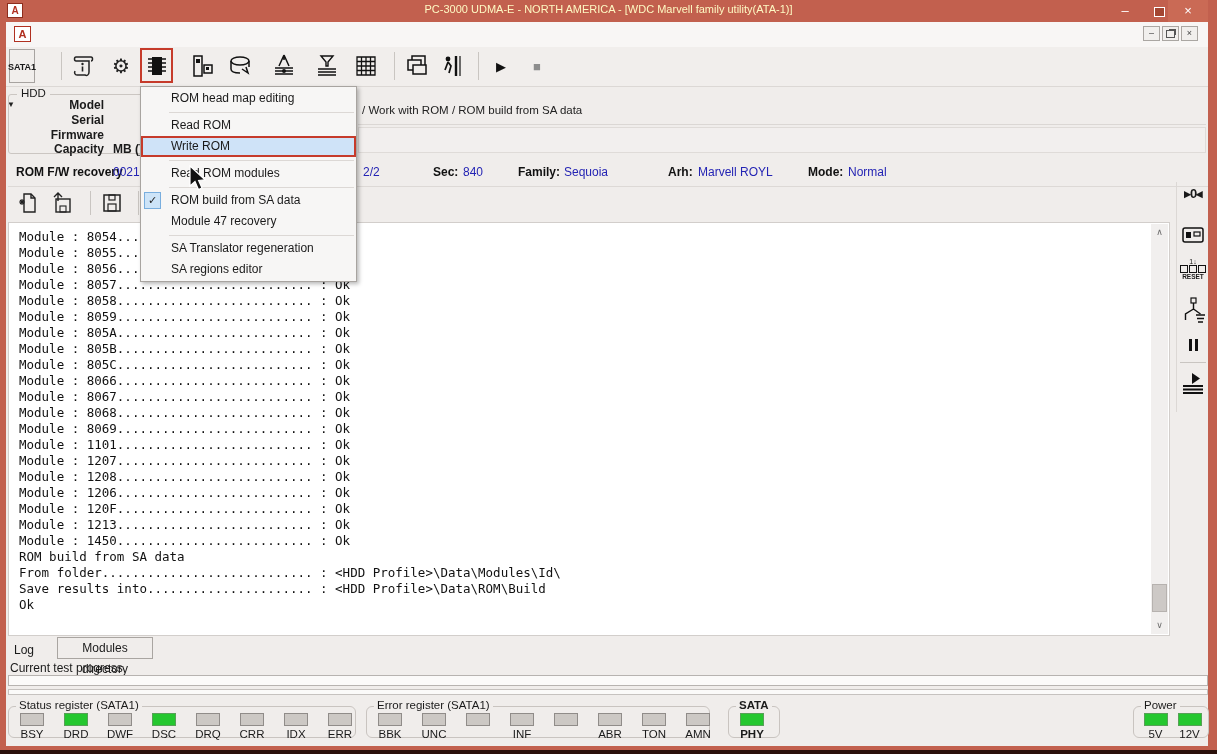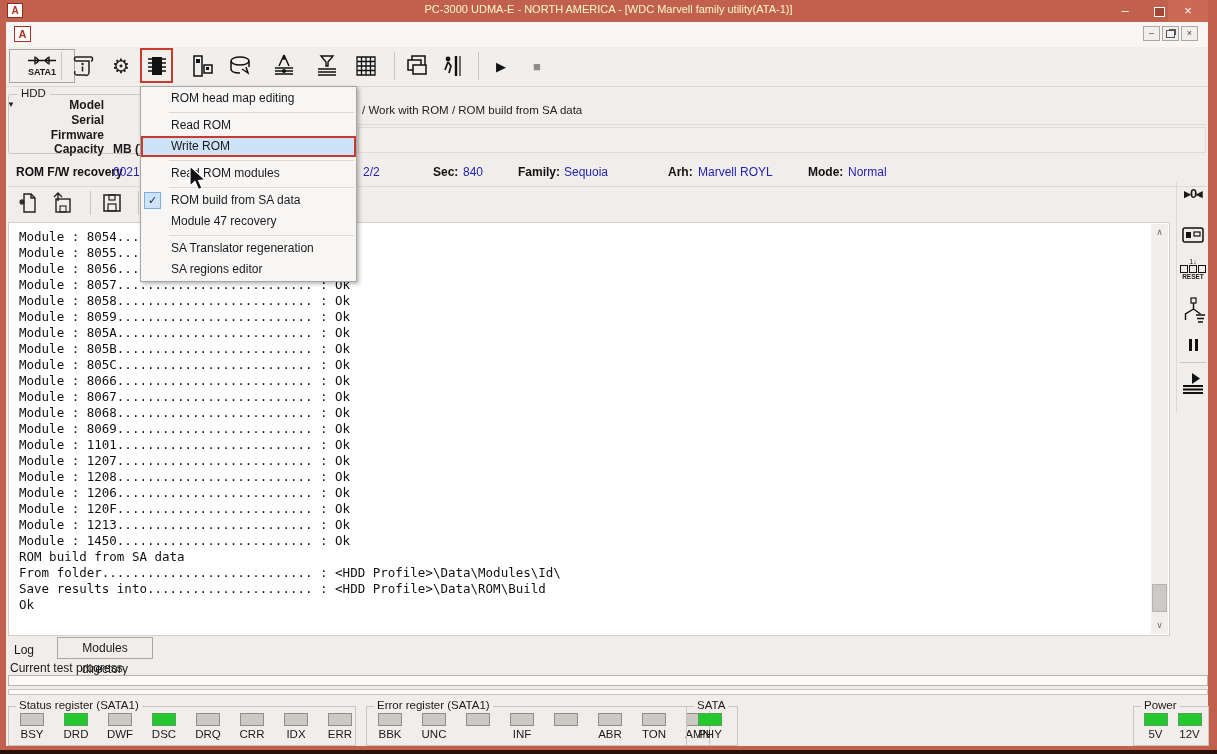--- a/index.html
+++ b/index.html
@@ -27,22 +27,22 @@
     color:#b03020;font-size:11px;line-height:14px;text-align:center;font-weight:bold;}
   .menubar-items{position:absolute;left:30px;top:0;height:25px;display:flex;}
   .menubar-item{padding:4px 9px 0 9px;font-size:12px;}
   .mdi-controls{position:absolute;right:10px;top:4px;display:flex;gap:2px;}
   .mdi-btn{width:17px;height:15px;border:1px solid #aaa6a2;background:#f1efed;font-size:9px;line-height:13px;text-align:center;color:#444;box-sizing:border-box;}
   .mdi-restore{display:inline-block;width:7px;height:6px;border:1px solid #555;margin-top:3px;box-shadow:2px -2px 0 -1px #555;}
 
   
   .toolbar{position:absolute;left:6px;top:47px;width:1202px;height:39px;background:#f1eeec;border-bottom:1px solid #dcd8d5;}
   .tb-btn{position:absolute;top:3px;width:30px;height:32px;display:flex;align-items:center;justify-content:center;}
-  .sata-btn{position:absolute;left:3px;top:2px;width:66px;height:34px;border:1px solid #a7a3a0;background:#f1eeec;
-    display:flex;flex-direction:column;align-items:center;justify-content:center;box-sizing:border-box;}
+  .sata-btn{position:absolute;left:3px;top:2px;width:26px;height:34px;border:1px solid #a7a3a0;background:#f1eeec;
+    display:flex;flex-direction:row;align-items:center;justify-content:center;box-sizing:border-box;}
   .sata-label{font-size:9px;font-weight:bold;margin-top:1px;}
   .tb-sep{position:absolute;top:5px;width:1px;height:28px;background:#c9c5c1;}
   .red-box{position:absolute;left:134px;top:1px;width:33px;height:35px;border:2px solid #c63b2b;box-sizing:border-box;}
   .glyph-run{font-size:13px;color:#111;}
   .glyph-stop{font-size:13px;color:#8d8d8d;}
 
   
   .right-toolbar{position:absolute;left:1176px;top:182px;width:32px;height:230px;border-left:1px solid #dcd8d5;}
   .rt-item{position:absolute;left:0;width:32px;text-align:center;}
   .rt-sep{position:absolute;left:3px;width:26px;height:1px;background:#c9c5c1;}
@@ -88,30 +88,30 @@
   .tab-modules{position:absolute;left:57px;top:637px;width:96px;height:22px;border:1px solid #a9a5a1;background:#f0edeb;
     font-size:12px;text-align:center;line-height:21px;box-sizing:border-box;}
 
   
   .progress-label{position:absolute;left:10px;top:661px;font-size:12px;}
   .progress-bar1{position:absolute;left:8px;top:675px;width:1200px;height:11px;background:#fbfaf9;border:1px solid #b7b3b0;box-sizing:border-box;}
   .progress-bar2{position:absolute;left:8px;top:689px;width:1200px;height:6px;background:#fbfaf9;border:1px solid #c6c2bf;box-sizing:border-box;}
 
   
   .led-host{position:absolute;left:0;top:706px;width:1217px;height:42px;}
-  .led-group{position:absolute;top:0;height:40px;border:1px solid #c9c4c0;border-radius:0;box-sizing:border-box;}
+  .led-group{position:absolute;top:0;height:32px;border:1px solid #c9c4c0;border-radius:6px;box-sizing:border-box;}
   .led-group-title{position:absolute;top:-8px;left:7px;background:#f0edeb;padding:0 3px;font-size:11.5px;white-space:nowrap;}
   .led-row{position:absolute;left:6px;top:6px;display:flex;}
   .led-cell{width:34px;margin-right:10px;text-align:center;}
   .led{width:24px;height:13px;background:#ccc8c4;border:1px solid #908c89;margin:0 auto;box-sizing:border-box;}
   .led.on{background:#25c72f;border-color:#57a057;}
   .led-label{font-size:11.5px;margin-top:2px;}
   .led-group:nth-child(1){left:8px;width:348px;}
   .led-group:nth-child(2){left:366px;width:344px;}
-  .led-group:nth-child(3){left:686px;width:52px;}
+  .led-group:nth-child(3){left:728px;width:52px;font-weight:bold;}
   .led-group:nth-child(4){left:1133px;width:76px;}
   .led-group:nth-child(4) .led-cell{width:31px;margin-right:3px;}
 
   
   .popup-menu{position:absolute;left:140px;top:86px;width:217px;background:#f7f6f5;border:1px solid #a8a4a0;
     box-shadow:2px 2px 4px rgba(0,0,0,.28);padding:1px 0;z-index:50;box-sizing:border-box;}
   .menu-item{position:relative;height:21px;line-height:21px;font-size:12px;padding-left:30px;}
   .menu-item.highlighted{background:#cfe3f8;outline:2px solid #c63b2b;outline-offset:-2px;}
   .menu-sep{height:1px;background:#dcd8d5;margin:3px 2px 2px 28px;}
   .menu-check{position:absolute;left:3px;top:2px;width:17px;height:17px;background:#cde4f8;border:1px solid #79aede;

